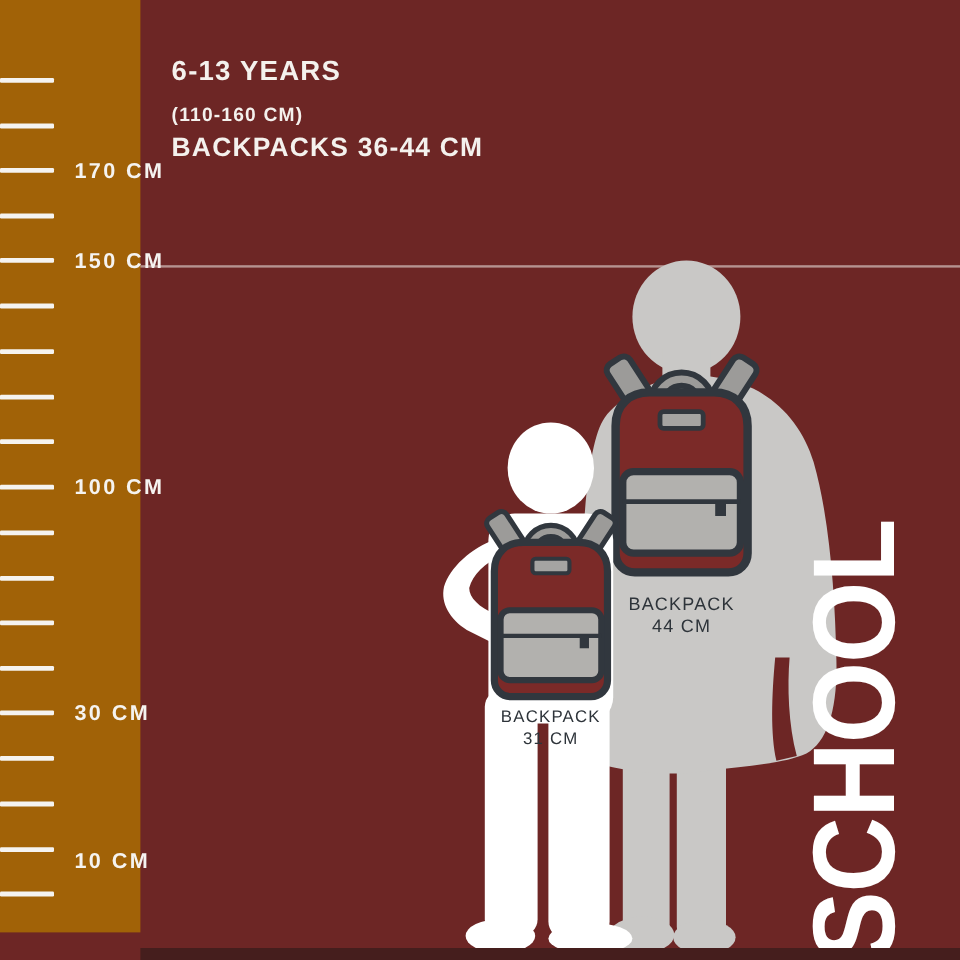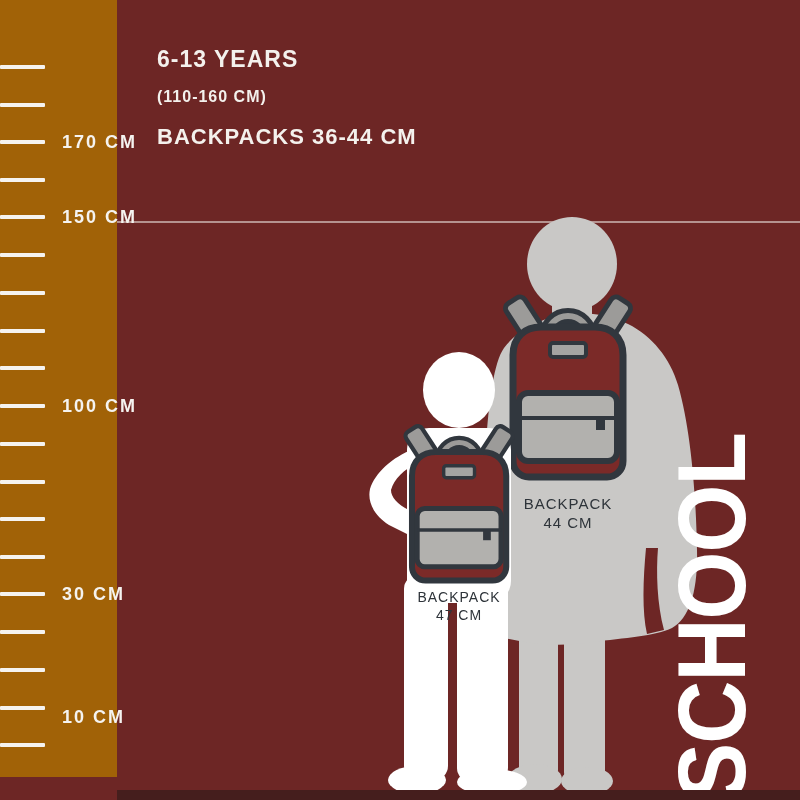--- a/index.html
+++ b/index.html
@@ -8,24 +8,24 @@
   .bg{position:absolute;inset:0;background:#6D2625;z-index:0;}
   
   .sidebar{position:absolute;left:0;top:0;width:117px;height:777px;background:#a16207;z-index:5;}
   .tick{position:absolute;left:0;width:45px;height:4px;background:#F5F3F0;border-radius:1px;}
   .tick-label{position:absolute;left:62px;width:110px;height:22px;color:#F5F3F0;
       font-size:18px;font-weight:bold;letter-spacing:2px;line-height:22px;white-space:nowrap;}
   
   .ref-line{position:absolute;left:0;top:221px;width:800px;height:2px;
       background:rgba(240,237,233,0.55);z-index:1;}
   
-  .header{position:absolute;left:157px;top:46px;color:#F4F1ED;z-index:3;}
+  .header{position:absolute;left:143px;top:46px;color:#F4F1ED;z-index:3;}
   .header .l1{font-size:23px;font-weight:bold;letter-spacing:1px;line-height:26px;}
   .header .l2{font-size:16px;font-weight:bold;letter-spacing:1px;line-height:18px;margin-top:16px;}
-  .header .l3{font-size:22px;font-weight:bold;letter-spacing:1px;line-height:25px;margin-top:18px;}
+  .header .l3{font-size:22px;font-weight:bold;letter-spacing:1px;line-height:25px;margin-top:4px;}
   
   .scene{position:absolute;left:0;top:0;z-index:2;}
   
   .bp-label{position:absolute;text-align:center;color:#2E343A;font-weight:normal;z-index:3;}
   .bp-label.large{left:493px;top:494px;width:150px;font-size:15px;line-height:19px;letter-spacing:1px;}
   .bp-label.small{left:389px;top:588px;width:140px;font-size:14px;line-height:18px;letter-spacing:1px;}
   
   .side-text{position:absolute;left:712px;top:617px;z-index:3;color:#FFFFFF;
       font-size:97px;font-weight:bold;letter-spacing:-1px;white-space:nowrap;
       transform:translate(-50%,-50%) rotate(-90deg) scaleX(0.9);}
@@ -96,21 +96,21 @@
     <use href="#bp" transform="translate(403.4,421.1) scale(0.857)"></use>
   </g>
 </svg>
 
 <div class="bp-label large">
   <div>BACKPACK</div>
   <div>44 CM</div>
 </div>
 <div class="bp-label small">
   <div>BACKPACK</div>
-  <div>47 CM</div>
+  <div>31 CM</div>
 </div>
 
 <div class="side-text">SCHOOL</div>
 
 <div class="sidebar">
   <div class="tick" style="top:65px"></div>
   <div class="tick" style="top:103px"></div>
   <div class="tick" style="top:140px"></div>
   <div class="tick" style="top:178px"></div>
   <div class="tick" style="top:215px"></div>

